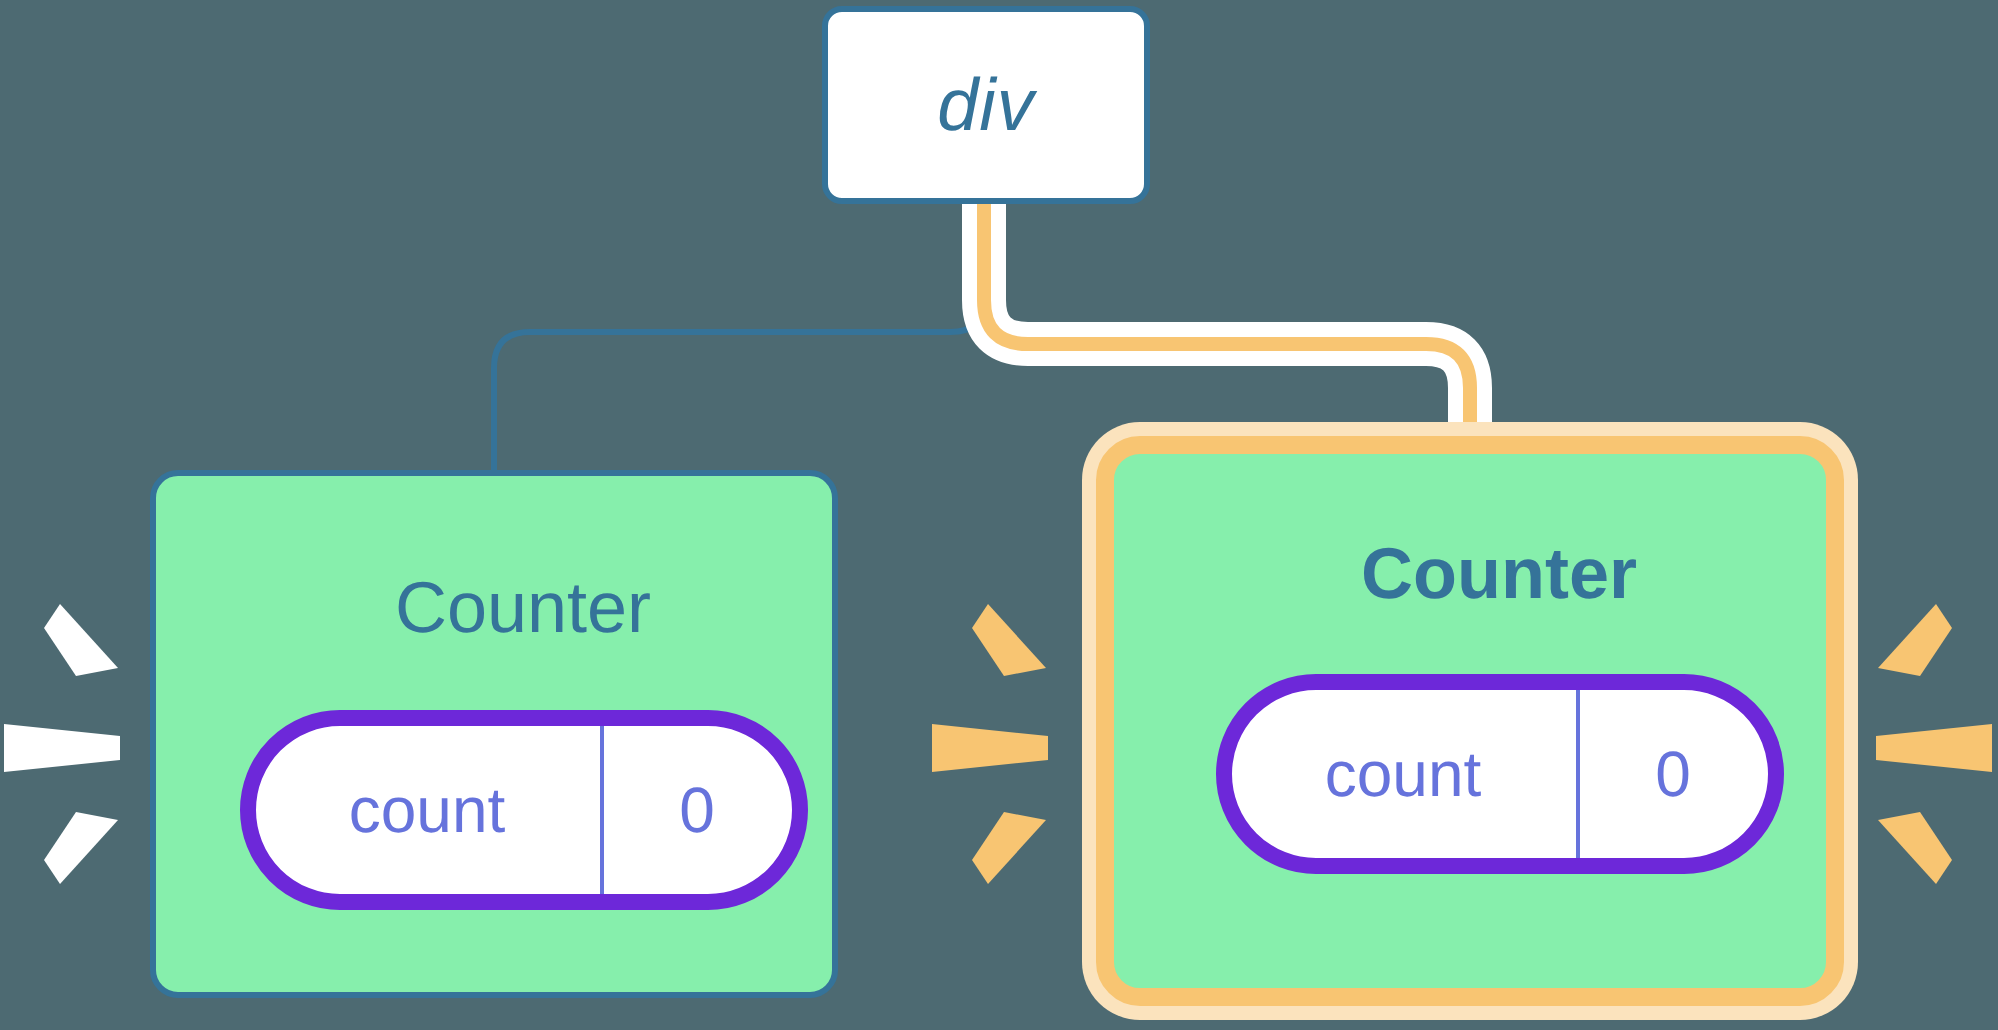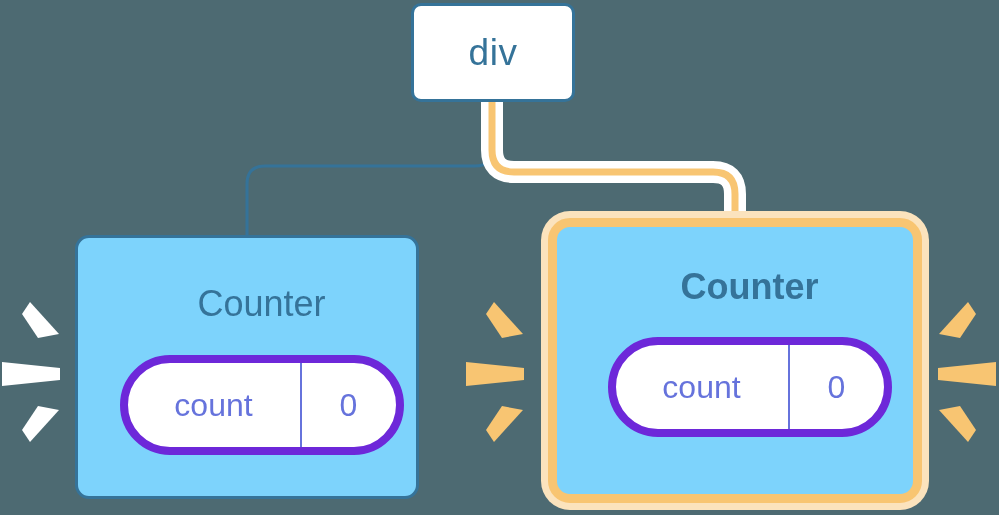--- a/index.html
+++ b/index.html
@@ -34,31 +34,32 @@
     width: 164px;
     height: 99px;
     background: #ffffff;
     border: 3px solid #357399;
     border-radius: 10px;
     box-sizing: border-box;
     display: flex;
     align-items: center;
     justify-content: center;
     z-index: 6;
+    font-style: italic;
   }
   .node-div .label {
     color: #357399;
     font-size: 37px;
     letter-spacing: 0.5px;
   }
 
   
   .card {
     position: absolute;
-    background: #7dd3fc;
+    background: #86efac;
     box-sizing: border-box;
     display: flex;
     flex-direction: column;
     align-items: center;
     z-index: 5;
     padding-left: 29px;
   }
   .card-plain {
     left: 75px;
     top: 235px;

